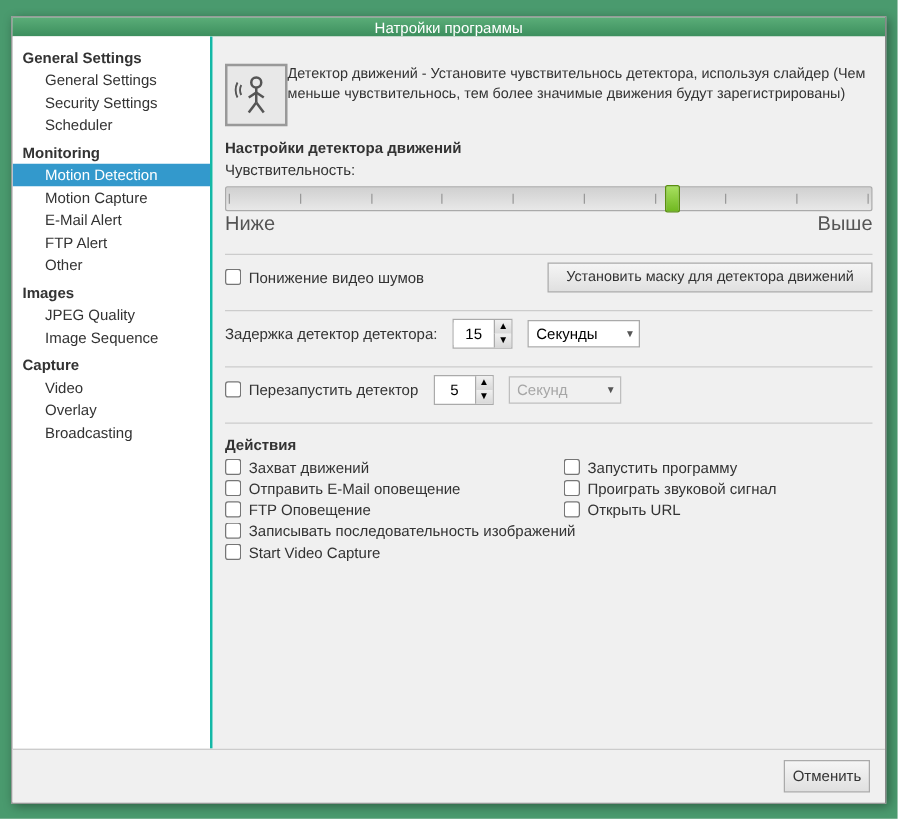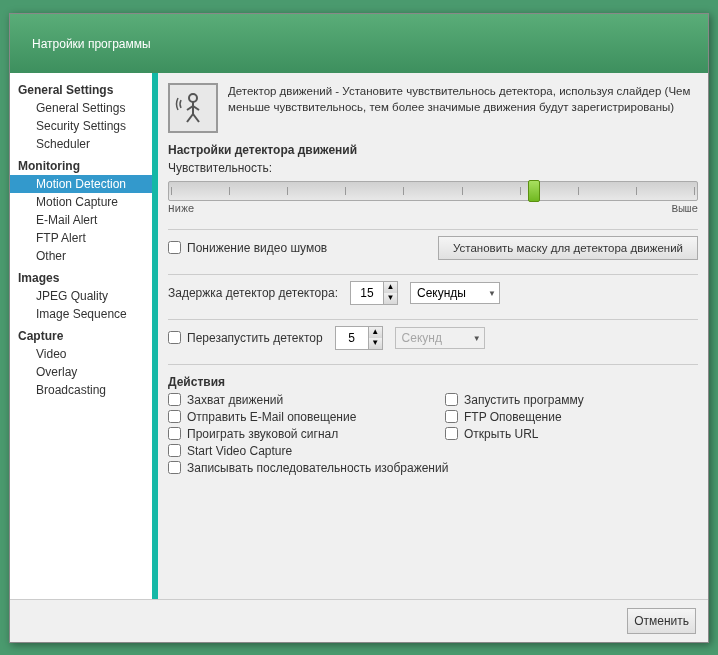--- a/index.html
+++ b/index.html
@@ -1,37 +1,37 @@
 <!DOCTYPE html>
 <html><head>
   <meta charset="utf-8">
   <style>
     * { box-sizing: border-box; margin: 0; padding: 0; font-family: 'Segoe UI', Tahoma, sans-serif; font-size: 12px; }
     body { background: #4a9a6e; width: 718px; height: 655px; display: flex; flex-direction: column; align-items: center; justify-content: center; }
     .window { width: 700px; height: 630px; background: #f0f0f0; border: 1px solid #888; box-shadow: 2px 2px 8px rgba(0,0,0,0.4); display: flex; flex-direction: column; }
-    .title-bar { background: linear-gradient(to bottom, #5aad78, #3d8f5e); color: white; padding: 22px; font-size: 13px; font-weight: normal; }
+    .title-bar { background: linear-gradient(to bottom, #5aad78, #3d8f5e); color: white; text-align: center; padding: 0; font-size: 13px; font-weight: normal; }
     .content { display: flex; flex: 1; overflow: hidden; }
-    .sidebar { width: 148px; background: white; border-right: 6px solid #14b8a6; padding: 4px 0; overflow-y: auto; flex-shrink: 0; }
+    .sidebar { width: 160px; background: white; border-right: 2px solid #14b8a6; padding: 4px 0; overflow-y: auto; flex-shrink: 0; }
     .sidebar-group { font-weight: bold; color: #333; padding: 2px 8px; margin-top: 4px; }
     .sidebar-item { padding: 2px 8px 2px 18px; color: #333; cursor: pointer; white-space: nowrap; }
     .sidebar-item.active { background: #3399cc; color: white; }
     .sidebar-item.indent2 { padding-left: 26px; }
     .main { flex: 1; display: flex; flex-direction: column; padding: 10px; overflow-y: auto; }
-    .header-section { display: flex; align-items: flex-start; gap: 10px; margin-bottom: 10px; }
+    .header-section { display: flex; align-items: flex-start; margin-bottom: 10px; margin-top: 12px; }
     .header-icon { width: 50px; height: 50px; border: 2px solid #999; background: #e8e8e8; display: flex; align-items: center; justify-content: center; flex-shrink: 0; }
     .header-icon svg { width: 36px; height: 36px; }
     .header-text { flex: 1; font-size: 11.5px; color: #333; line-height: 1.4; }
     .section-title { font-size: 12px; font-weight: bold; color: #333; margin-bottom: 4px; }
     .sensitivity-label { margin-bottom: 2px; color: #333; }
     .slider-container { position: relative; margin: 4px 0 2px; }
     .slider-track { width: 100%; height: 20px; background: linear-gradient(to bottom, #d0d0d0, #e8e8e8); border: 1px solid #aaa; border-radius: 2px; position: relative; display: flex; align-items: center; }
     .slider-tick { width: 1px; height: 8px; background: #999; }
     .slider-thumb { position: absolute; left: 68%; width: 12px; height: 22px; background: linear-gradient(to bottom, #a8e060, #70b820); border: 1px solid #5a9010; border-radius: 2px; top: -2px; cursor: pointer; }
     .slider-labels { display: flex; justify-content: space-between; margin-bottom: 8px; }
-    .slider-labels span { color: #555; font-size: 11px; font-family: Liberation Mono, monospace; }
+    .slider-labels span { color: #555; font-size: 16px; }
     .row { display: flex; align-items: center; gap: 12px; margin-bottom: 8px; }
     .checkbox-row { display: flex; align-items: center; gap: 6px; color: #333; }
     .checkbox-row input[type=checkbox] { margin: 0; }
     .mask-button { padding: 5px 14px; background: linear-gradient(to bottom, #f5f5f5, #e0e0e0); border: 1px solid #aaa; cursor: pointer; font-size: 11.5px; color: #333; }
     .label-text { color: #333; }
     .spinbox { display: flex; align-items: center; border: 1px solid #aaa; background: white; }
     .spinbox input { width: 32px; border: none; text-align: center; padding: 2px; outline: none; font-size: 12px; }
     .spinbox-btns { display: flex; flex-direction: column; }
     .spinbox-btns button { width: 14px; height: 11px; border: none; background: linear-gradient(to bottom, #f0f0f0, #d8d8d8); cursor: pointer; font-size: 8px; padding: 0; line-height: 1; border-left: 1px solid #aaa; }
     .combo { padding: 3px 20px 3px 6px; border: 1px solid #aaa; background: white; appearance: none; font-size: 12px; cursor: pointer; min-width: 90px; position: relative; }
@@ -183,37 +183,37 @@
           <div class="checkbox-row">
             <input type="checkbox" style="">
             <span>Запустить программу</span>
           </div>
           <div class="checkbox-row">
             <input type="checkbox" style="">
             <span>Отправить E-Mail  оповещение</span>
           </div>
           <div class="checkbox-row">
             <input type="checkbox" style="">
+            <span>Проиграть звуковой сигнал</span>
+          </div>
+          <div class="checkbox-row">
+            <input type="checkbox" style="">
             <span>FTP Оповещение</span>
           </div>
           <div class="checkbox-row">
             <input type="checkbox" style="">
-            <span>Проиграть звуковой сигнал</span>
-          </div>
-          <div class="checkbox-row">
-            <input type="checkbox" style="">
             <span>Открыть URL</span>
           </div>
           <div class="checkbox-row" style="grid-column: span 2;">
             <input type="checkbox" style="">
+            <span>Записывать последовательность изображений</span>
+          </div>
+          <div class="checkbox-row" style="grid-column: span 2;">
+            <input type="checkbox" style="">
             <span>Start Video Capture</span>
-          </div>
-          <div class="checkbox-row" style="grid-column: span 2;">
-            <input type="checkbox" style="">
-            <span>Записывать последовательность изображений</span>
           </div>
         </div>
       </div>
     </div>
   </div>
   <div class="footer">
     <button class="cancel-button">Отменить</button>
   </div>
 </div>
 

